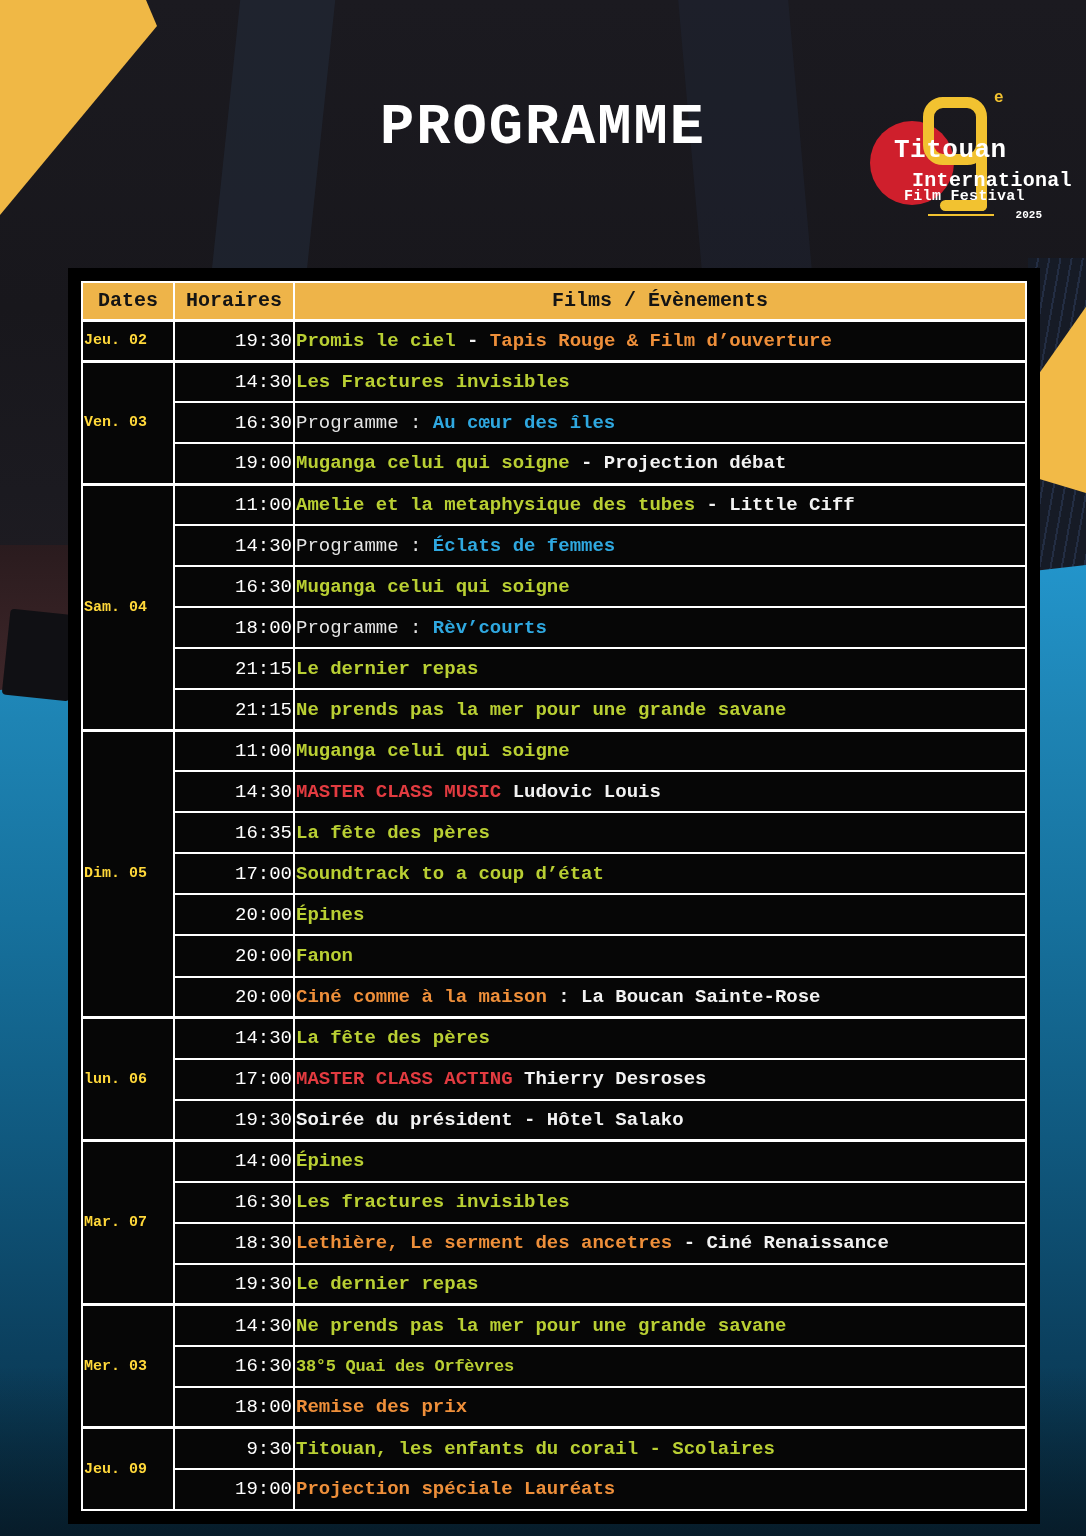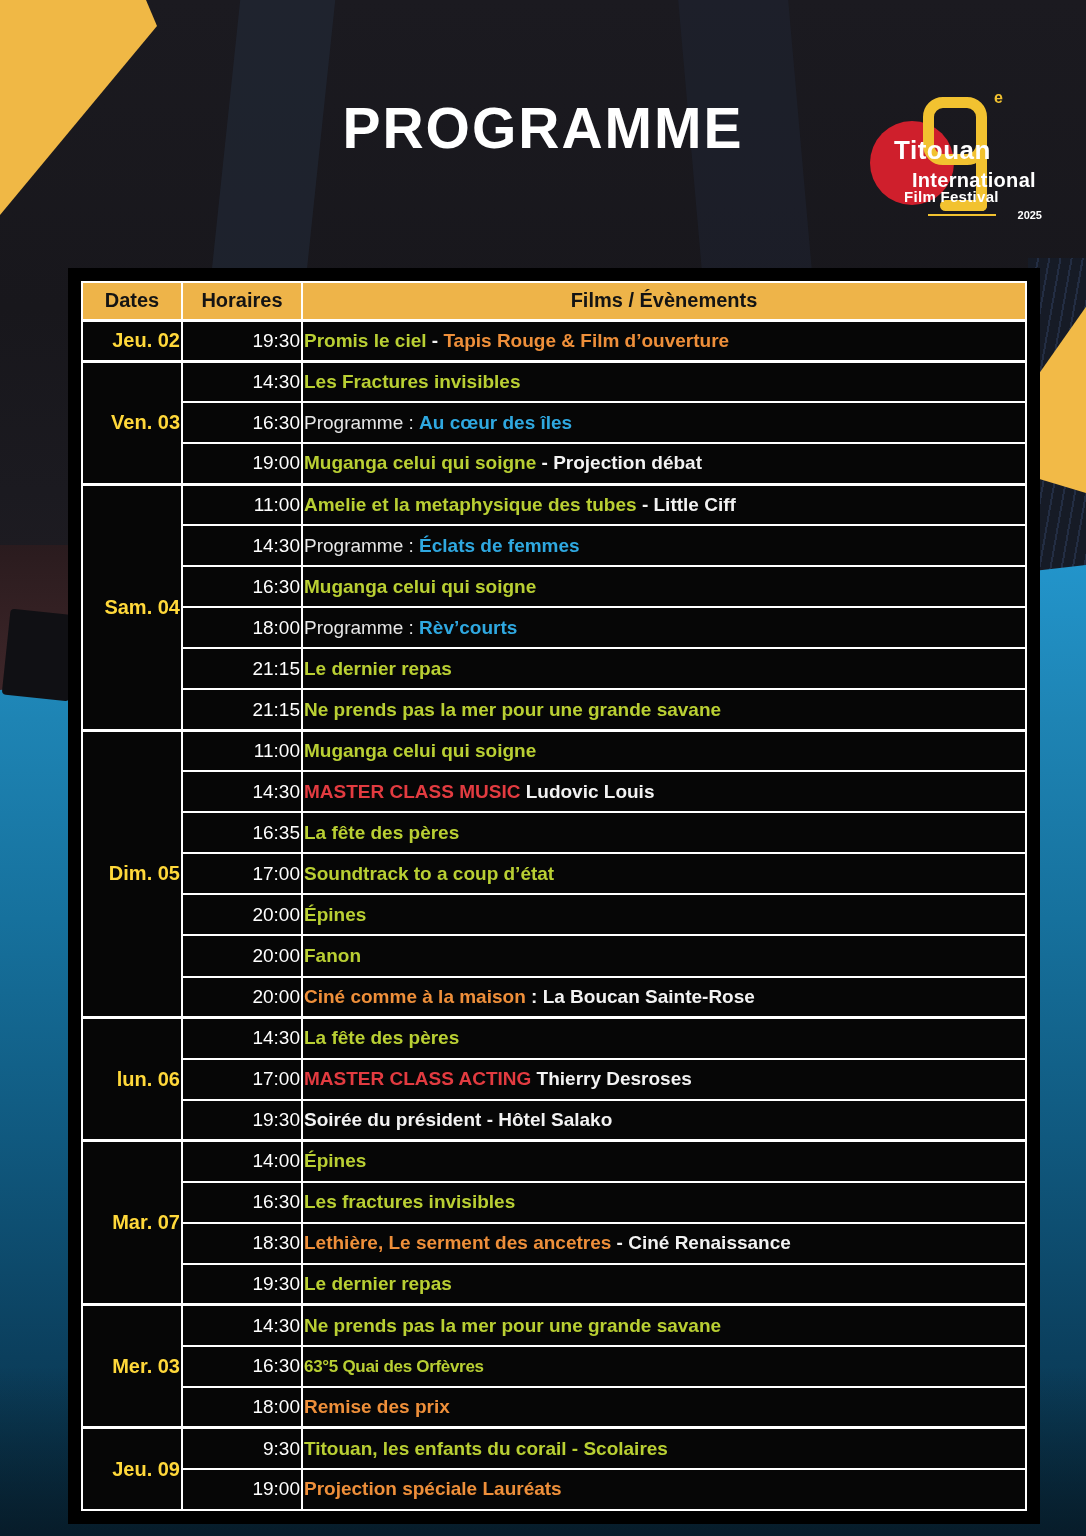--- a/index.html
+++ b/index.html
@@ -9,21 +9,21 @@
     --orange:#ee8f3a;
     --blue:#2fa8e0;
     --red:#e23b40;
     --white:#f2f2f2;
     --accent-yellow:#f0b845;
     --line:#ffffff;
   }
   html,body{margin:0;padding:0;background:#0c0c10;}
   .page{
     position:relative;width:1086px;height:1536px;overflow:hidden;
-    font-family:Liberation Sans, sans-serif;
+    font-family:Liberation Mono, monospace;
     background:#4c1d95;
   }
   
   .bg-base{position:absolute;inset:0;
     background:linear-gradient(180deg,#1b1a20 0%,#18171c 20%,#1b1a20 32%,#1f1c22 40%,#141318 48%,#121116 100%);}
   .bg-panel-a{position:absolute;left:225px;top:0;width:95px;height:290px;background:#232b3a;opacity:.55;transform:skewX(-6deg);}
   .bg-panel-b{position:absolute;left:690px;top:0;width:110px;height:270px;background:#20283a;opacity:.4;transform:skewX(5deg);}
   .bg-right-dark{position:absolute;right:0;top:258px;width:58px;height:315px;
     background:#161b26;
     background-image:repeating-linear-gradient(100deg,transparent 0 9px,rgba(80,110,170,.22) 9px 11px);}
@@ -57,23 +57,23 @@
   .logo-line3{position:absolute;left:36px;top:95px;color:#fff;font-size:15px;font-weight:700;letter-spacing:.3px;}
   .logo-year-line{position:absolute;left:60px;top:116px;width:114px;display:flex;align-items:center;gap:22px;}
   .logo-year-line .bar{flex:1;height:2px;background:#f2c230;}
   .logo-year{color:#fff;font-size:11px;font-weight:700;}
   
   .panel{position:absolute;left:68px;top:268px;width:972px;height:1256px;background:#000;
     box-sizing:border-box;padding:13px;}
   table.program{width:100%;height:100%;border-collapse:collapse;table-layout:fixed;}
   .program th,.program td{border:2px solid var(--line);background:#060606;box-sizing:border-box;}
   .program thead th{background:var(--header-bg);color:#141414;font-size:20px;font-weight:700;height:38px;text-align:center;}
-  .col-date{width:100px;}
+  .col-date{width:92px;}
   .col-time{width:120px;}
-  .date-cell{color:var(--date-yellow);font-size:20px;font-weight:700;text-align:right;}
+  .date-cell{color:var(--date-yellow);font-size:15px;font-weight:700;text-align:left;}
   .time-cell{color:#fff;font-size:19px;font-weight:400;text-align:right;height:41px;}
   .film-cell{font-size:19px;text-align:left;padding-left:1px;}
   tr.group-start td{border-top:3px solid var(--line);}
   .seg-green{color:var(--green);font-weight:700;}
   .seg-orange{color:var(--orange);font-weight:700;}
   .seg-blue{color:var(--blue);font-weight:700;}
   .seg-red{color:var(--red);font-weight:700;}
   .seg-white{color:var(--white);font-weight:600;}
   .seg-plain{color:#e6e6e6;font-weight:400;}
   .seg-greenSmall{color:var(--green);font-weight:700;font-size:17px;letter-spacing:-.3px;}
@@ -223,21 +223,21 @@
             <td class="time-cell">19:30</td>
             <td class="film-cell"><span class="seg-green">Le dernier repas</span></td>
           </tr>
           <tr class="group-start">
             <td class="date-cell" rowspan="3">Mer. 03</td>
             <td class="time-cell">14:30</td>
             <td class="film-cell"><span class="seg-green">Ne prends pas la mer pour une grande savane</span></td>
           </tr>
           <tr>
             <td class="time-cell">16:30</td>
-            <td class="film-cell"><span class="seg-greenSmall">63°5 Quai des Orfèvres</span></td>
+            <td class="film-cell"><span class="seg-greenSmall">38°5 Quai des Orfèvres</span></td>
           </tr>
           <tr>
             <td class="time-cell">18:00</td>
             <td class="film-cell"><span class="seg-orange">Remise des prix</span></td>
           </tr>
           <tr class="group-start">
             <td class="date-cell" rowspan="2">Jeu. 09</td>
             <td class="time-cell">9:30</td>
             <td class="film-cell"><span class="seg-green">Titouan, les enfants du corail - Scolaires</span></td>
           </tr>

